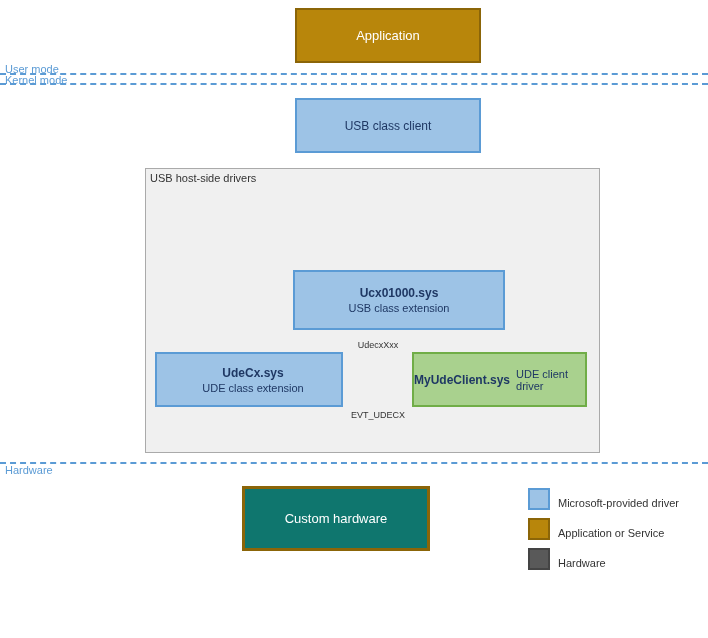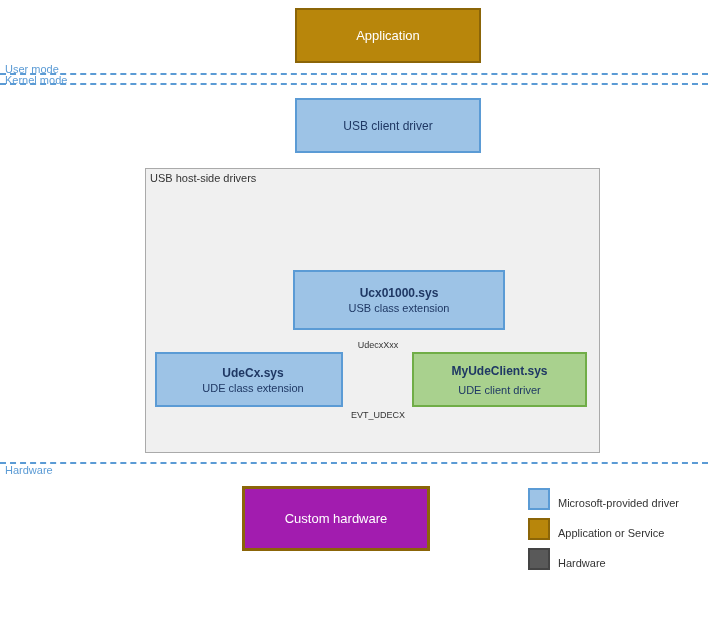--- a/index.html
+++ b/index.html
@@ -148,21 +148,21 @@
     
     .myude-box {
       position: absolute;
       top: 352px;
       left: 412px;
       width: 175px;
       height: 55px;
       background: #a9d18e;
       border: 2px solid #70ad47;
       display: flex;
-      flex-direction: column;
+      flex-direction: row;
       align-items: center;
       justify-content: center;
       color: #1f3864;
       font-size: 12px;
       gap: 6px;
     }
 
     
     .arrow-area {
       position: absolute;
@@ -199,21 +199,21 @@
       font-size: 11px;
     }
 
     
     .custom-hw-box {
       position: absolute;
       top: 486px;
       left: 242px;
       width: 188px;
       height: 65px;
-      background: #a21caf;
+      background: #0f766e;
       border: 3px solid #8b6508;
       display: flex;
       align-items: center;
       justify-content: center;
       color: #fff;
       font-size: 13px;
     }
 
     
     .legend {
@@ -261,21 +261,21 @@
     <span>Application</span>
   </div>
 
   <div class="mode-line user-mode-line"></div>
   <div class="mode-label user-label">User mode</div>
 
   <div class="mode-line kernel-mode-line"></div>
   <div class="mode-label kernel-label">Kernel mode</div>
 
   <div class="usb-class-driver-box">
-    <span>USB client driver</span>
+    <span>USB class client</span>
   </div>
 
   <div class="host-drivers-container"></div>
   <div class="host-drivers-label">USB host-side drivers</div>
 
 
   <div class="ucx-box">
     <span class="box-title">Ucx01000.sys</span>
     <span class="box-subtitle">USB class extension</span>
   </div>

